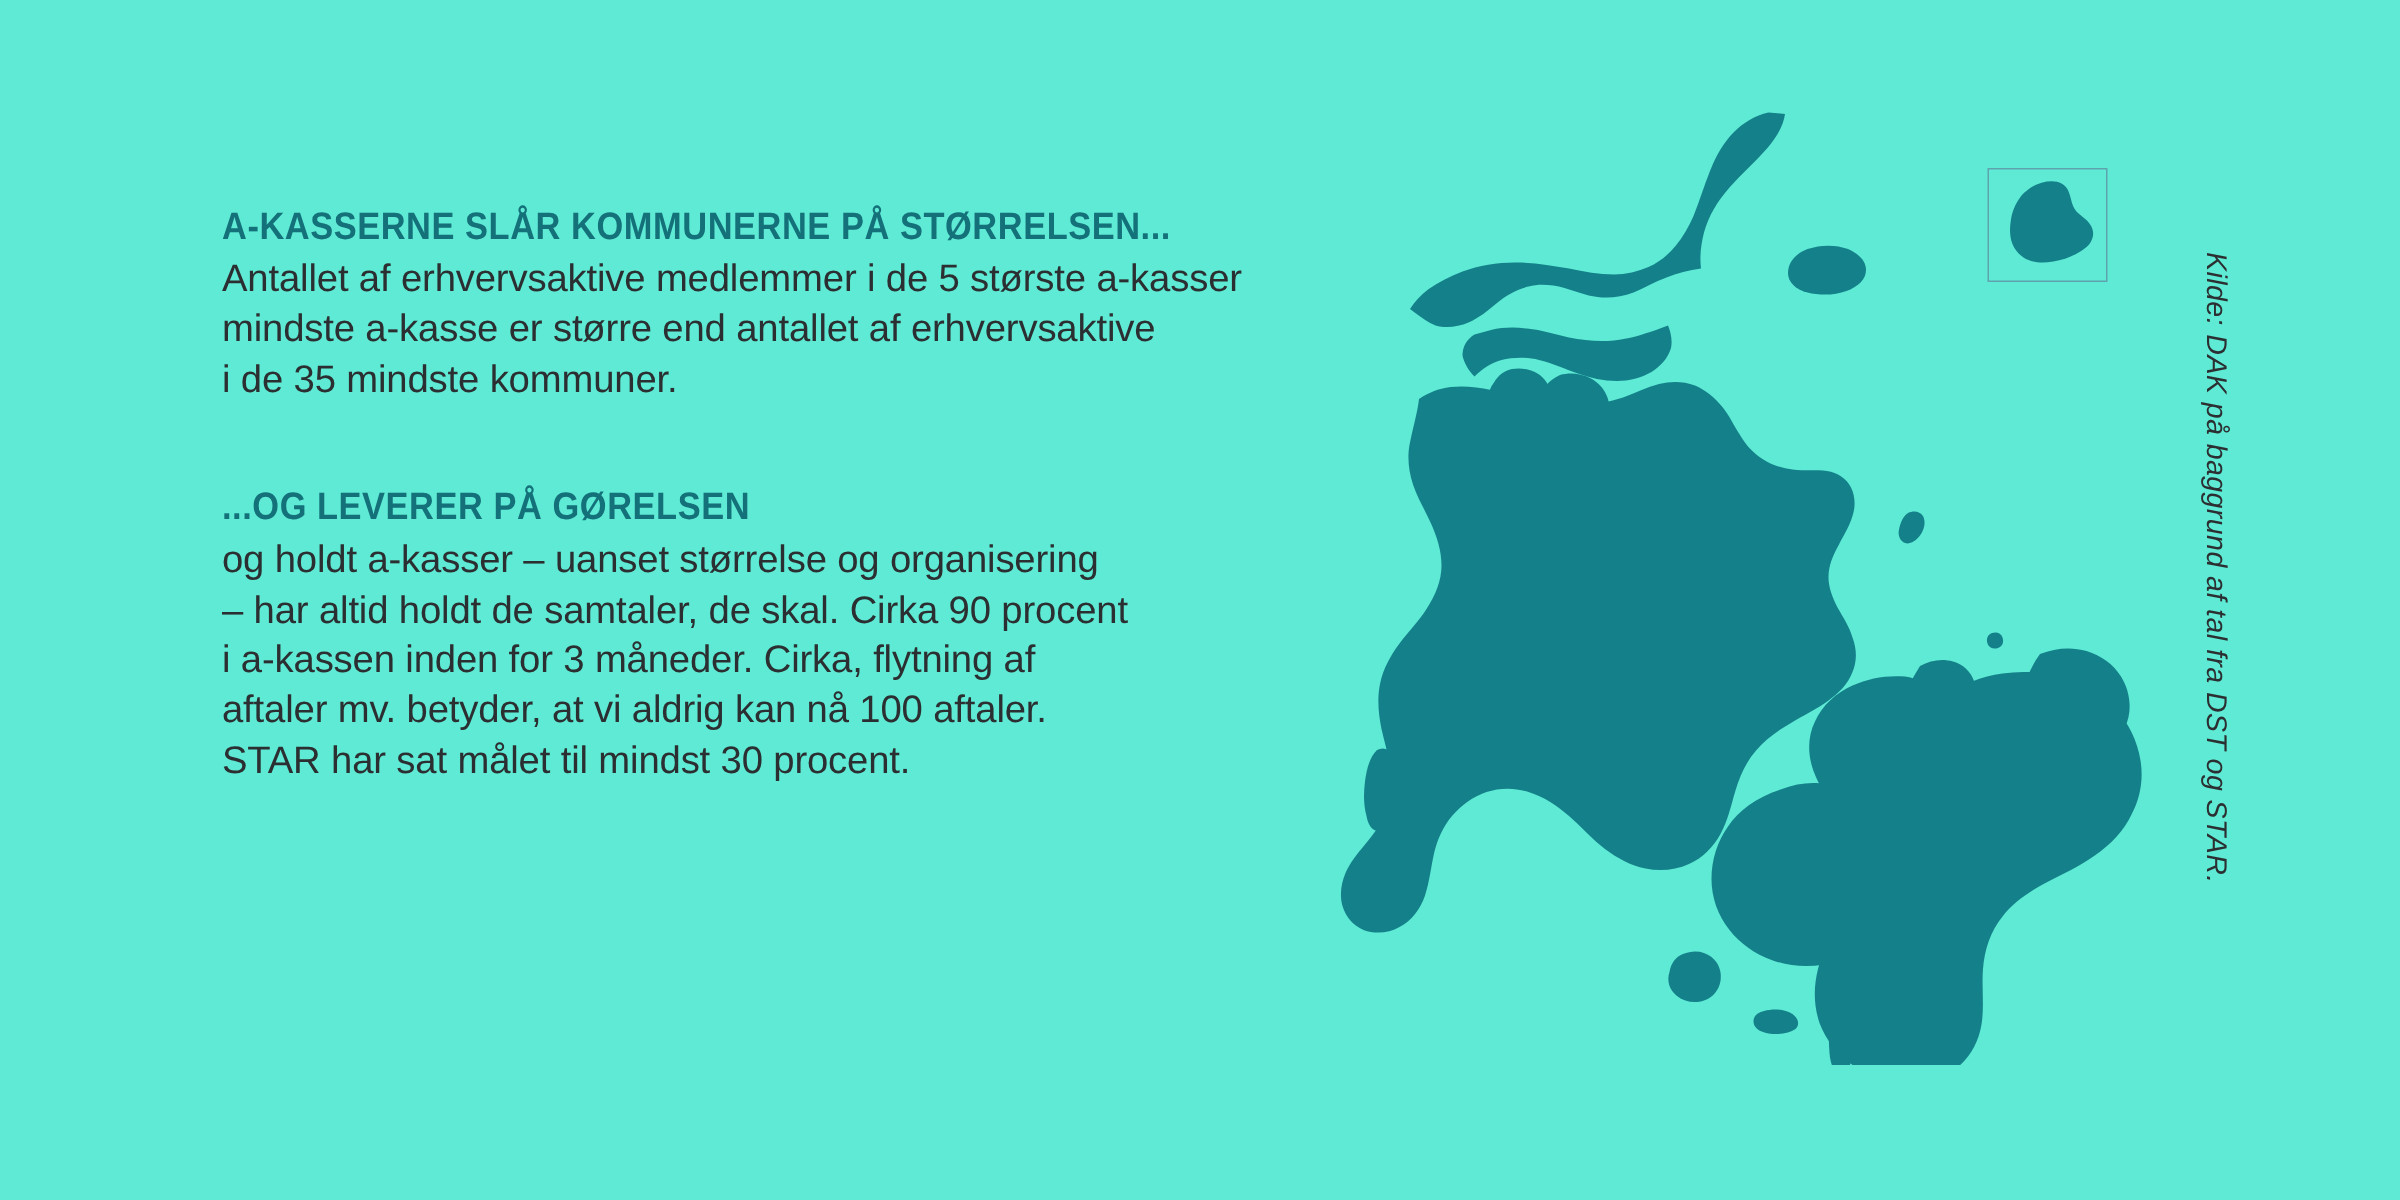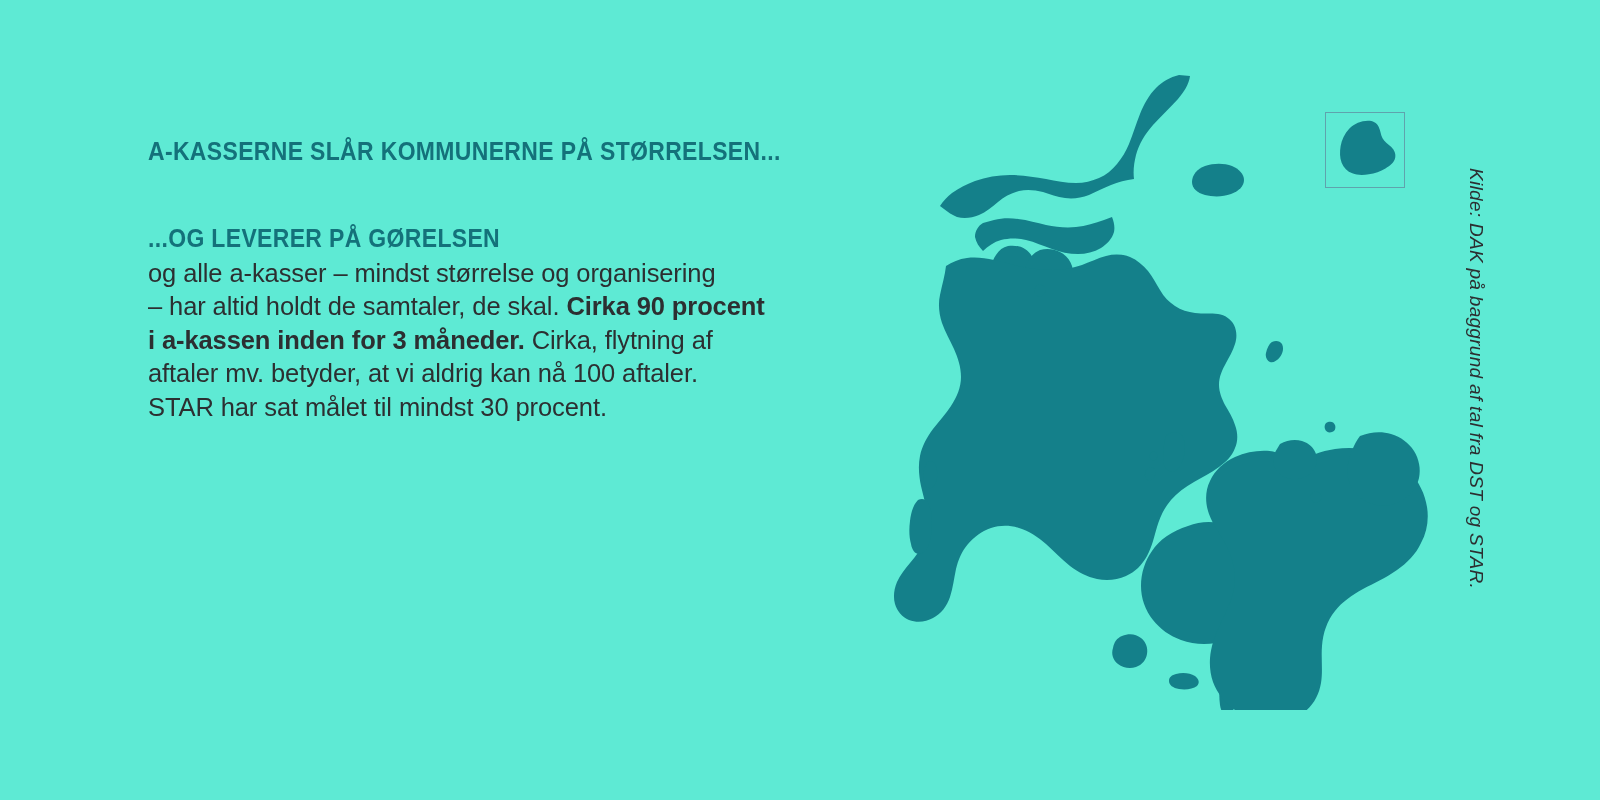--- a/index.html
+++ b/index.html
@@ -45,21 +45,21 @@
 
   .body-paragraph {
     color: #2c2f31;
     font-size: 25.5px;
     line-height: 33.4px;
     margin: 0;
     font-weight: 400;
     letter-spacing: -0.1px;
   }
   .body-paragraph .bold {
-    font-weight: bold;
+    font-weight: normal;
   }
   .body-line {
     display: block;
     white-space: nowrap;
   }
 
   .block-gap {
     height: 53px;
   }
 
@@ -111,27 +111,30 @@
 </style>
 </head>
 <body>
 
 <div id="stage">
 
   <div class="text-column">
 
     <h2 class="section-heading">A-KASSERNE SLÅR KOMMUNERNE PÅ STØRRELSEN...</h2>
     <p class="body-paragraph">
+      <span class="body-line">Antallet af erhvervsaktive medlemmer i de 5 største a-kasser</span>
+      <span class="body-line">mindste a-kasse er større end antallet af erhvervsaktive</span>
+      <span class="body-line">i de 35 mindste kommuner.</span>
     </p>
 
     <div class="block-gap"></div>
 
     <h2 class="section-heading">...OG LEVERER PÅ GØRELSEN</h2>
     <p class="body-paragraph">
-      <span class="body-line">og alle a-kasser – mindst størrelse og organisering</span>
+      <span class="body-line">og holdt a-kasser – uanset størrelse og organisering</span>
       <span class="body-line"><span>– har altid holdt de samtaler, de skal. </span><span class="bold">Cirka 90 procent</span></span>
       <span class="body-line"><span class="bold">i a-kassen inden for 3 måneder.</span><span> Cirka, flytning af</span></span>
       <span class="body-line">aftaler mv. betyder, at vi aldrig kan nå 100 aftaler.</span>
       <span class="body-line">STAR har sat målet til mindst 30 procent.</span>
     </p>
   </div>
 
   <div class="source-credit">Kilde: DAK på baggrund af tal fra DST og STAR.</div>
 
   <div class="map-wrap">

